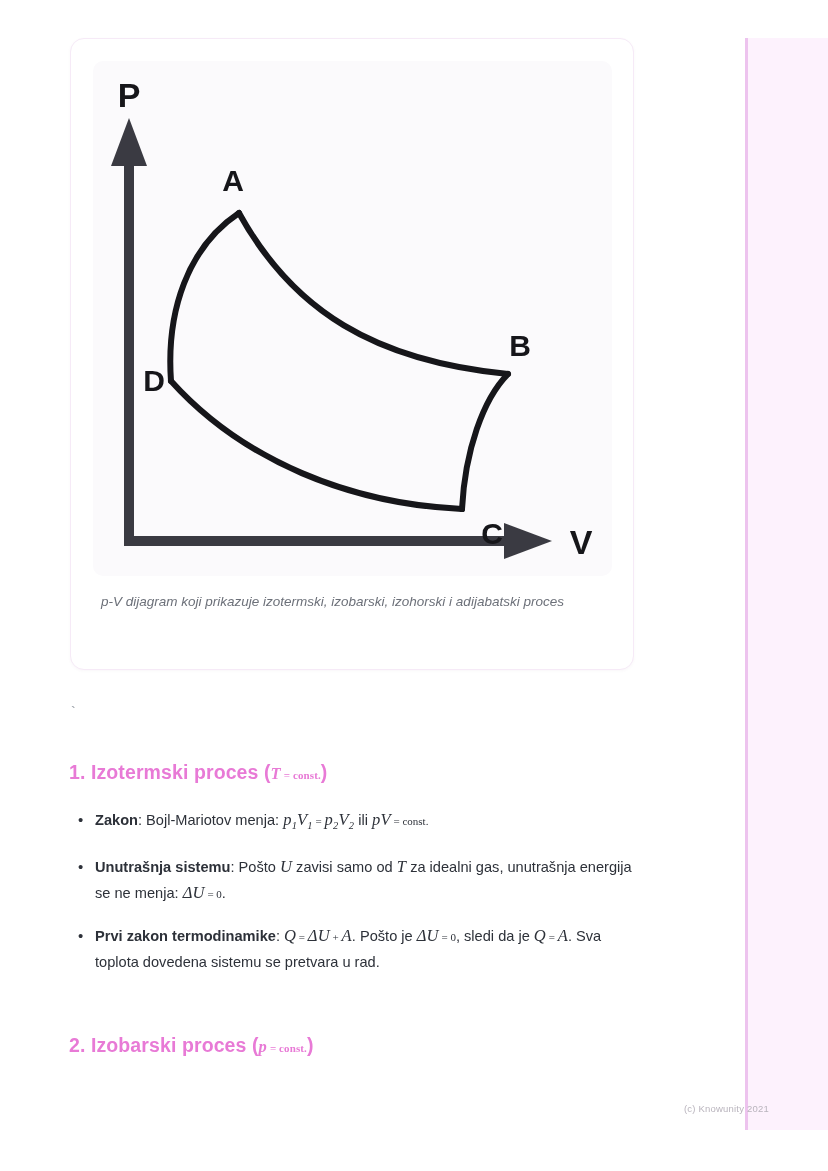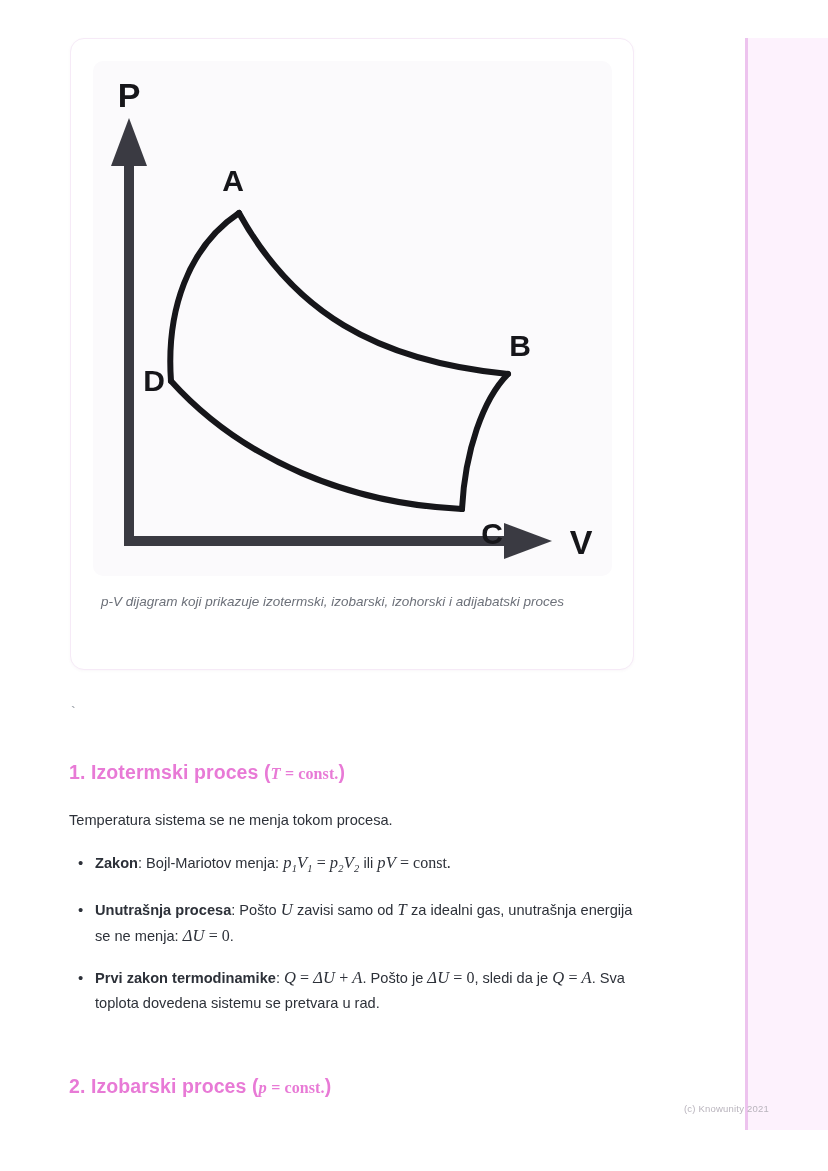--- a/index.html
+++ b/index.html
@@ -127,21 +127,21 @@
   
   .m {
     font-family: "Liberation Serif", serif;
     font-style: italic;
     font-size: 16.5px;
     letter-spacing: 0.2px;
   }
   .mr {
     font-family: "Liberation Serif", serif;
     font-style: normal;
-    font-size: 16px;
+    font-size: 11px;
   }
   .m sub, .mr sub {
     font-size: 10.5px;
     font-style: italic;
   }
 
   #heading-2-wrap { margin-top: 56px; }
 
   
   #watermark {
@@ -197,27 +197,26 @@
 
   <div id="figure-caption">p-V dijagram koji prikazuje izotermski, izobarski, izohorski i adijabatski proces</div>
 </div>
 
 <div id="stray-backtick">`</div>
 
 <div id="article">
 
   <h2 class="section-heading"><span>1. Izotermski proces </span><span class="paren">(</span><span class="m">T</span><span class="mr"> = const.</span><span class="paren">)</span></h2>
 
-  <p class="para">Temperatura sistema se ne menja tokom procesa.</p>
 
   <ul class="bullets">
 
     <li><span class="lead">Zakon</span><span>: Bojl-Mariotov menja: </span><span class="m"><span>p</span><sub>1</sub></span><span class="m"><span>V</span><sub>1</sub></span><span class="mr"> = </span><span class="m"><span>p</span><sub>2</sub></span><span class="m"><span>V</span><sub>2</sub></span><span> ili </span><span class="m">pV</span><span class="mr"> = const.</span></li>
 
-    <li><span class="lead">Unutrašnja procesa</span><span>: Pošto </span><span class="m">U</span><span> zavisi samo od </span><span class="m">T</span><span> za idealni gas, unutrašnja energija se ne menja: </span><span class="m">ΔU</span><span class="mr"> = 0</span><span>.</span></li>
+    <li><span class="lead">Unutrašnja sistemu</span><span>: Pošto </span><span class="m">U</span><span> zavisi samo od </span><span class="m">T</span><span> za idealni gas, unutrašnja energija se ne menja: </span><span class="m">ΔU</span><span class="mr"> = 0</span><span>.</span></li>
 
     <li><span class="lead">Prvi zakon termodinamike</span><span>: </span><span class="m">Q</span><span class="mr"> = </span><span class="m">ΔU</span><span class="mr"> + </span><span class="m">A</span><span>. Pošto je </span><span class="m">ΔU</span><span class="mr"> = 0</span><span>, sledi da je </span><span class="m">Q</span><span class="mr"> = </span><span class="m">A</span><span>. Sva toplota dovedena sistemu se pretvara u rad.</span></li>
 
   </ul>
 
   <div id="heading-2-wrap">
     <h2 class="section-heading"><span>2. Izobarski proces </span><span class="paren">(</span><span class="m">p</span><span class="mr"> = const.</span><span class="paren">)</span></h2>
 
   </div>
 </div>

